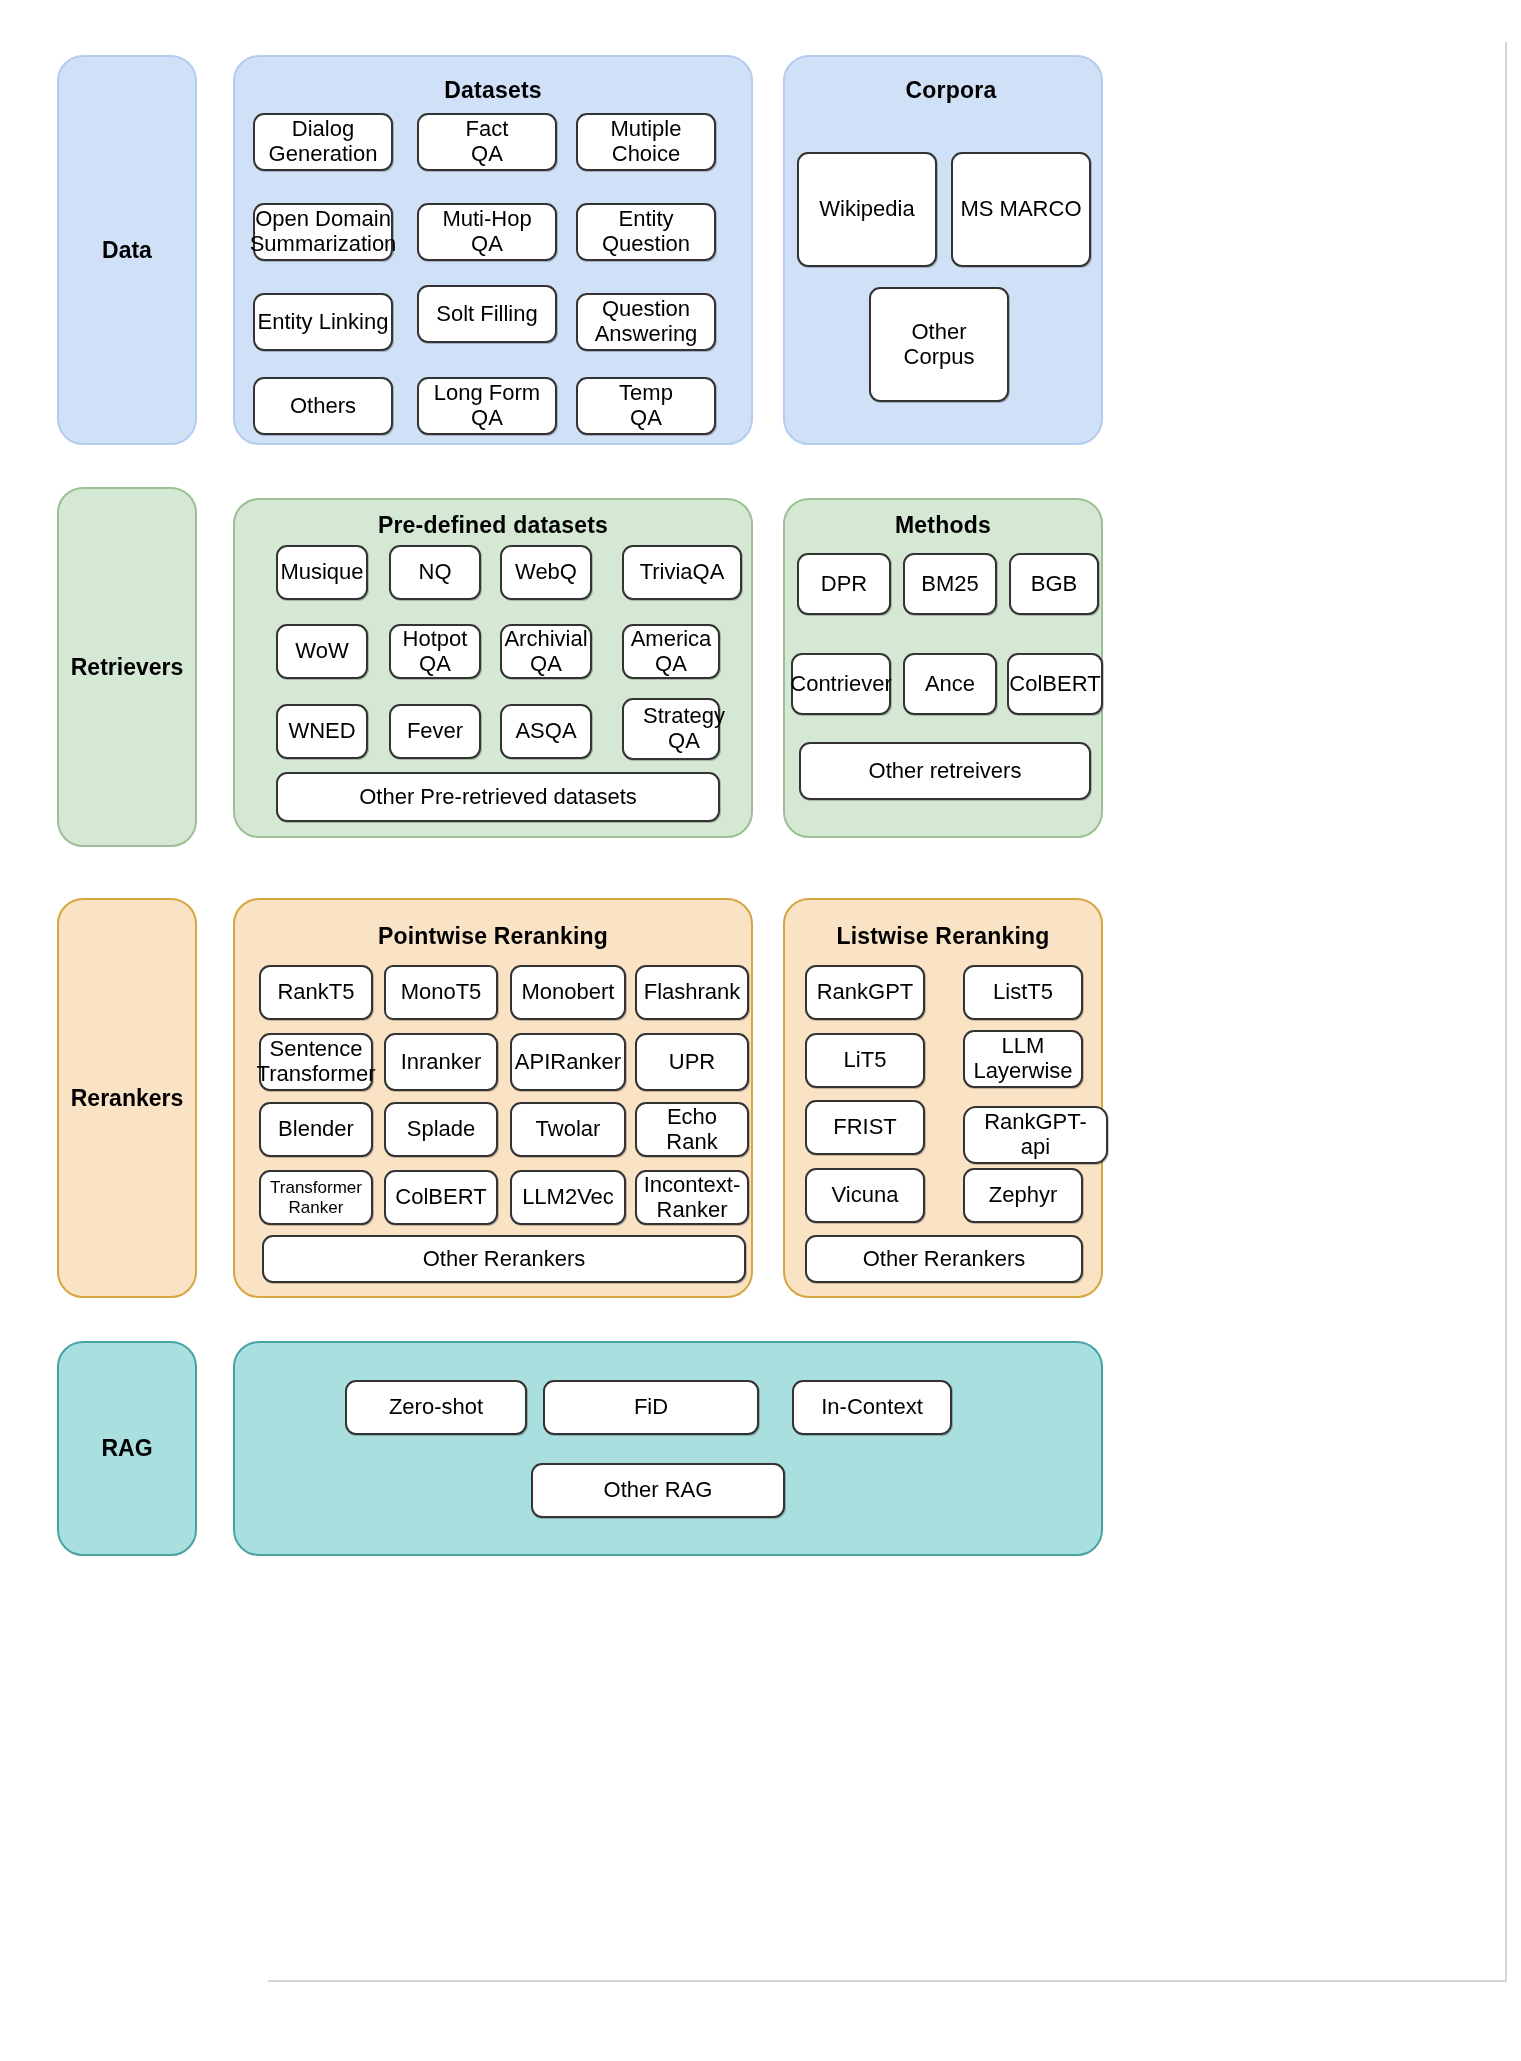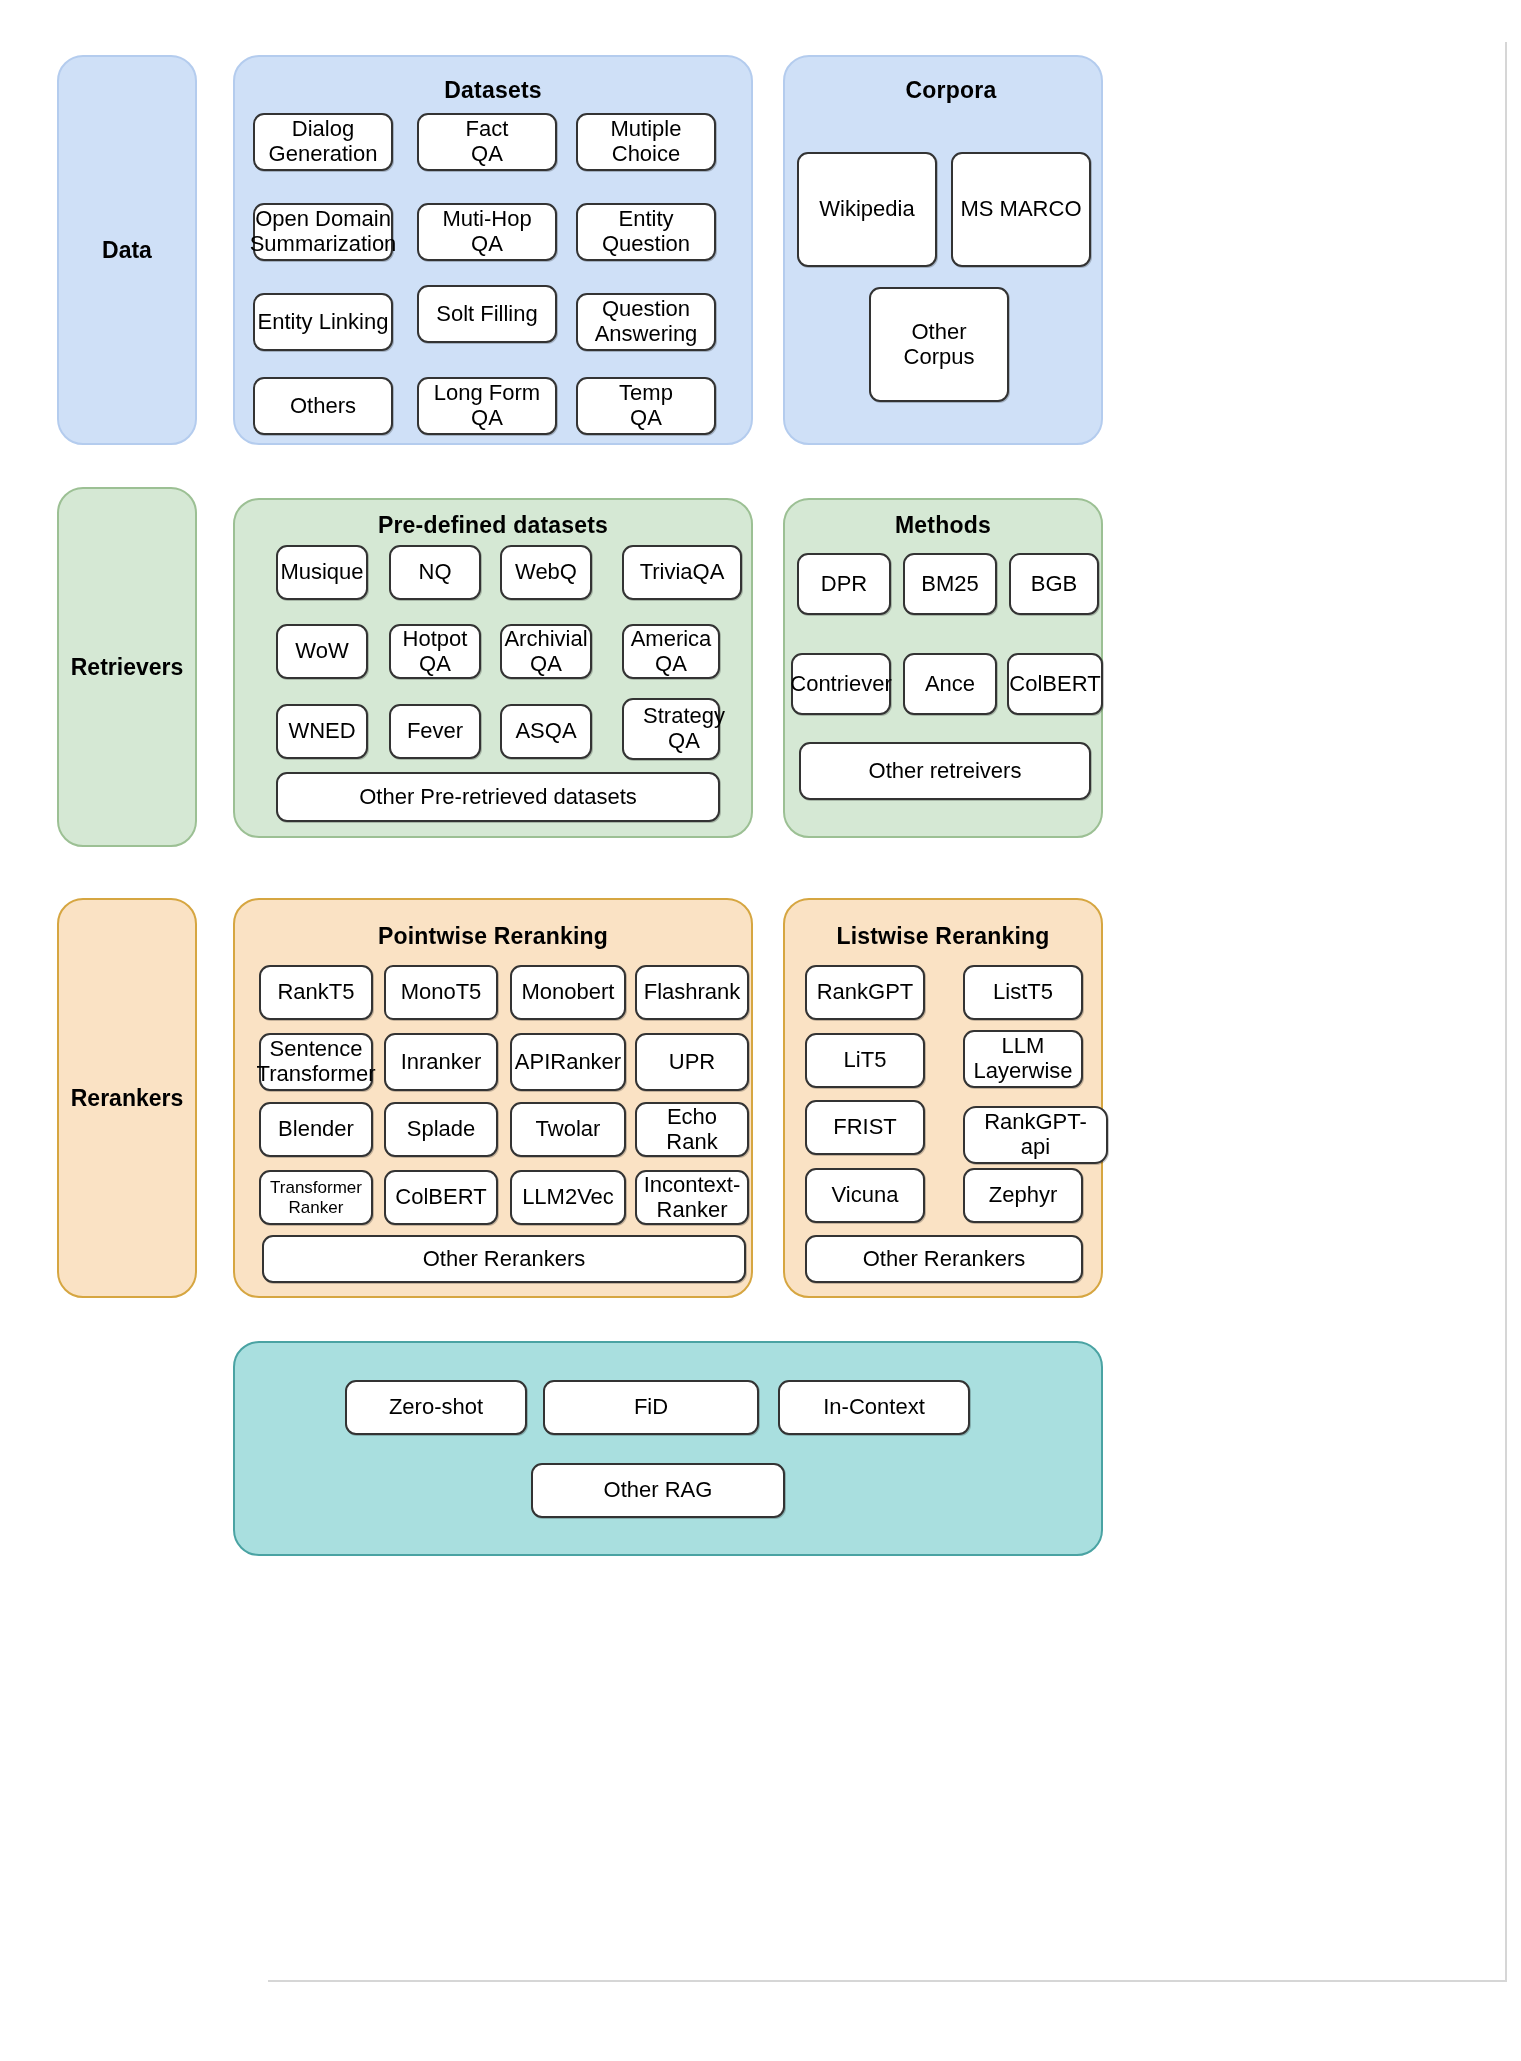--- a/index.html
+++ b/index.html
@@ -221,21 +221,22 @@
     <div class="node" style="left:20px; top:200px; width:120px; height:55px;">FRIST</div>
     <div class="node" style="left:178px; top:206px; width:145px; height:58px;border-radius:13px;">RankGPT-
 api</div>
 
     <div class="node" style="left:20px; top:268px; width:120px; height:55px;">Vicuna</div>
     <div class="node" style="left:178px; top:268px; width:120px; height:55px;">Zephyr</div>
 
     <div class="node wide" style="left:20px; top:335px; width:278px; height:48px;">Other Rerankers</div>
   </div>
 
+  <div class="row-label theme-teal" style="left:57px; top:1341px; width:140px; height:215px;">RAG</div>
 
   <div class="panel theme-teal" style="left:233px; top:1341px; width:870px; height:215px;">
     <div class="node" style="left:110px; top:37px; width:182px; height:55px;">Zero-shot</div>
     <div class="node" style="left:308px; top:37px; width:216px; height:55px;">FiD</div>
-    <div class="node" style="left:543px; top:37px; width:192px; height:55px;">In-Context</div>
+    <div class="node" style="left:557px; top:37px; width:160px; height:55px;">In-Context</div>
     <div class="node" style="left:296px; top:120px; width:254px; height:55px;">Other RAG</div>
   </div>
 
 </div>
 
 </body></html>

